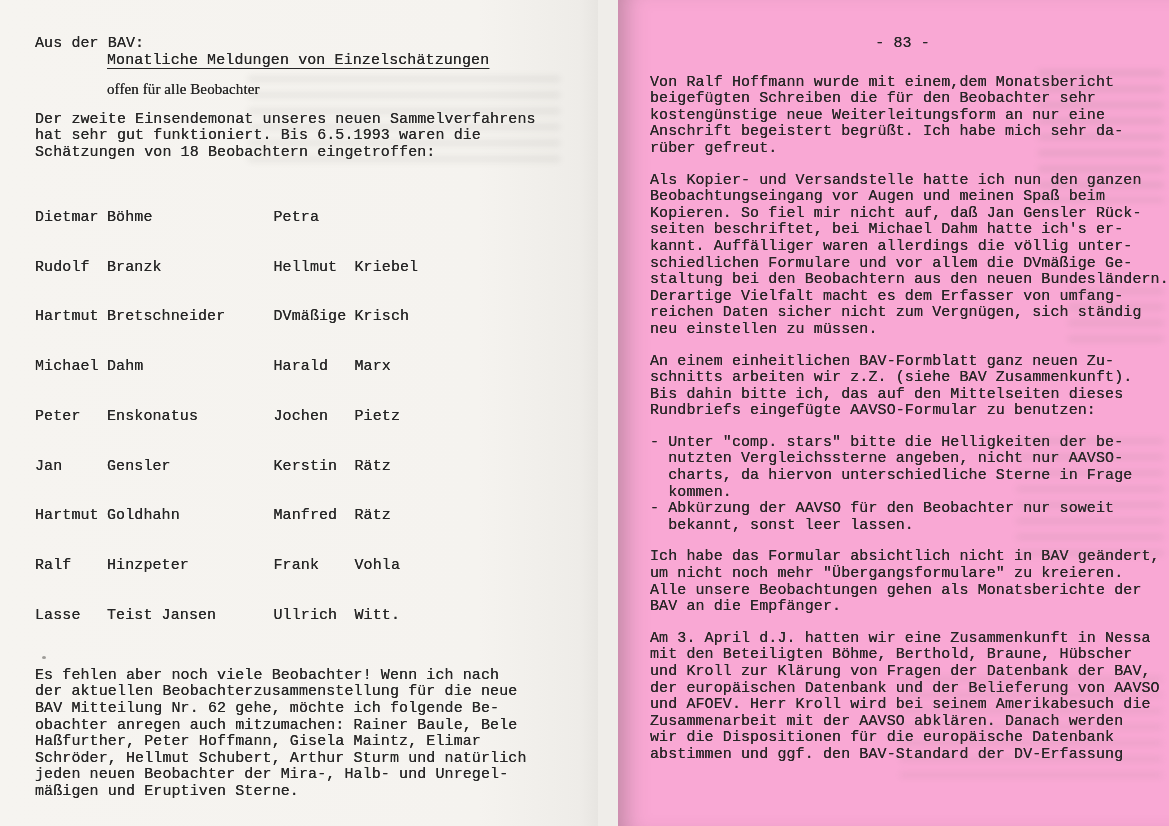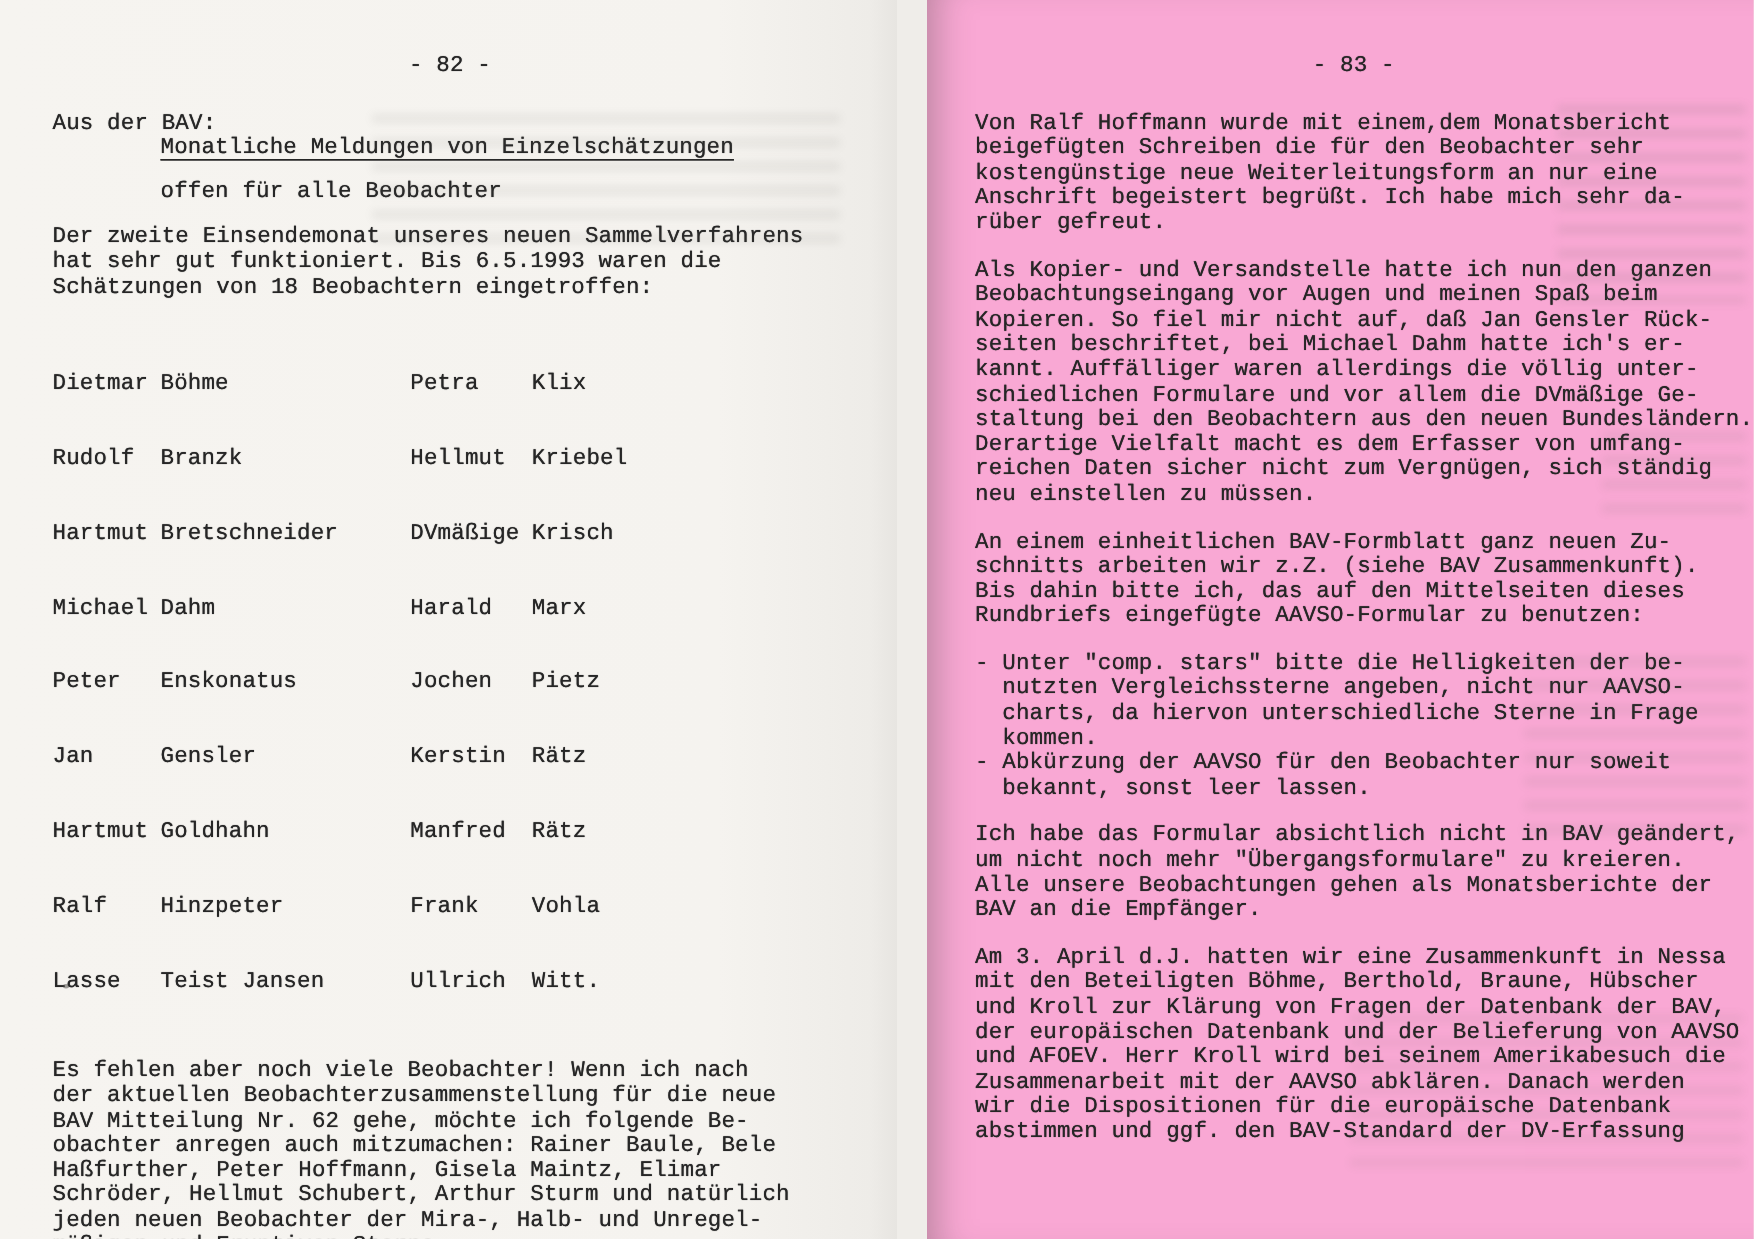--- a/index.html
+++ b/index.html
@@ -55,20 +55,21 @@
   .heading {
     margin-left: 72px;
     margin-bottom: 12px;
     text-decoration: underline;
     text-underline-offset: 4px;
     text-decoration-thickness: 1.3px;
   }
   .subheading {
     margin-left: 72px;
     margin-bottom: 14px;
+    font-family: Liberation Serif, serif;
   }
   .observers { margin-bottom: 10px; }
   .observer-row {
     display: grid;
     grid-template-columns: 8ch 18.5ch 9ch auto;
   }
   .edge-line {
     position: absolute;
     left: 0;
     top: 8px;
@@ -103,35 +104,34 @@
   }
 </style>
 </head>
 <body>
 
 <div class="sheet">
 
   <div class="edge-line"></div>
 
   <div class="page page-left">
-    <div class="pagenum">- 82 -</div>
 
     <div class="para lead">Aus der BAV:</div>
 
     <div class="para heading">Monatliche Meldungen von Einzelschätzungen</div>
 
     <div class="para subheading">offen für alle Beobachter</div>
 
     <div class="para block">Der zweite Einsendemonat unseres neuen Sammelverfahrens
 hat sehr gut funktioniert. Bis 6.5.1993 waren die
 Schätzungen von 18 Beobachtern eingetroffen:</div>
 
     <div class="observers">
       <div class="observer-row">
-        <span>Dietmar</span><span>Böhme</span><span>Petra</span><span>Klix</span>
+        <span>Dietmar</span><span>Böhme</span><span>Petra</span>
       </div>
       <div class="observer-row">
         <span>Rudolf</span><span>Branzk</span><span>Hellmut</span><span>Kriebel</span>
       </div>
       <div class="observer-row">
         <span>Hartmut</span><span>Bretschneider</span><span>DVmäßige</span><span>Krisch</span>
       </div>
       <div class="observer-row">
         <span>Michael</span><span>Dahm</span><span>Harald</span><span>Marx</span>
       </div>

